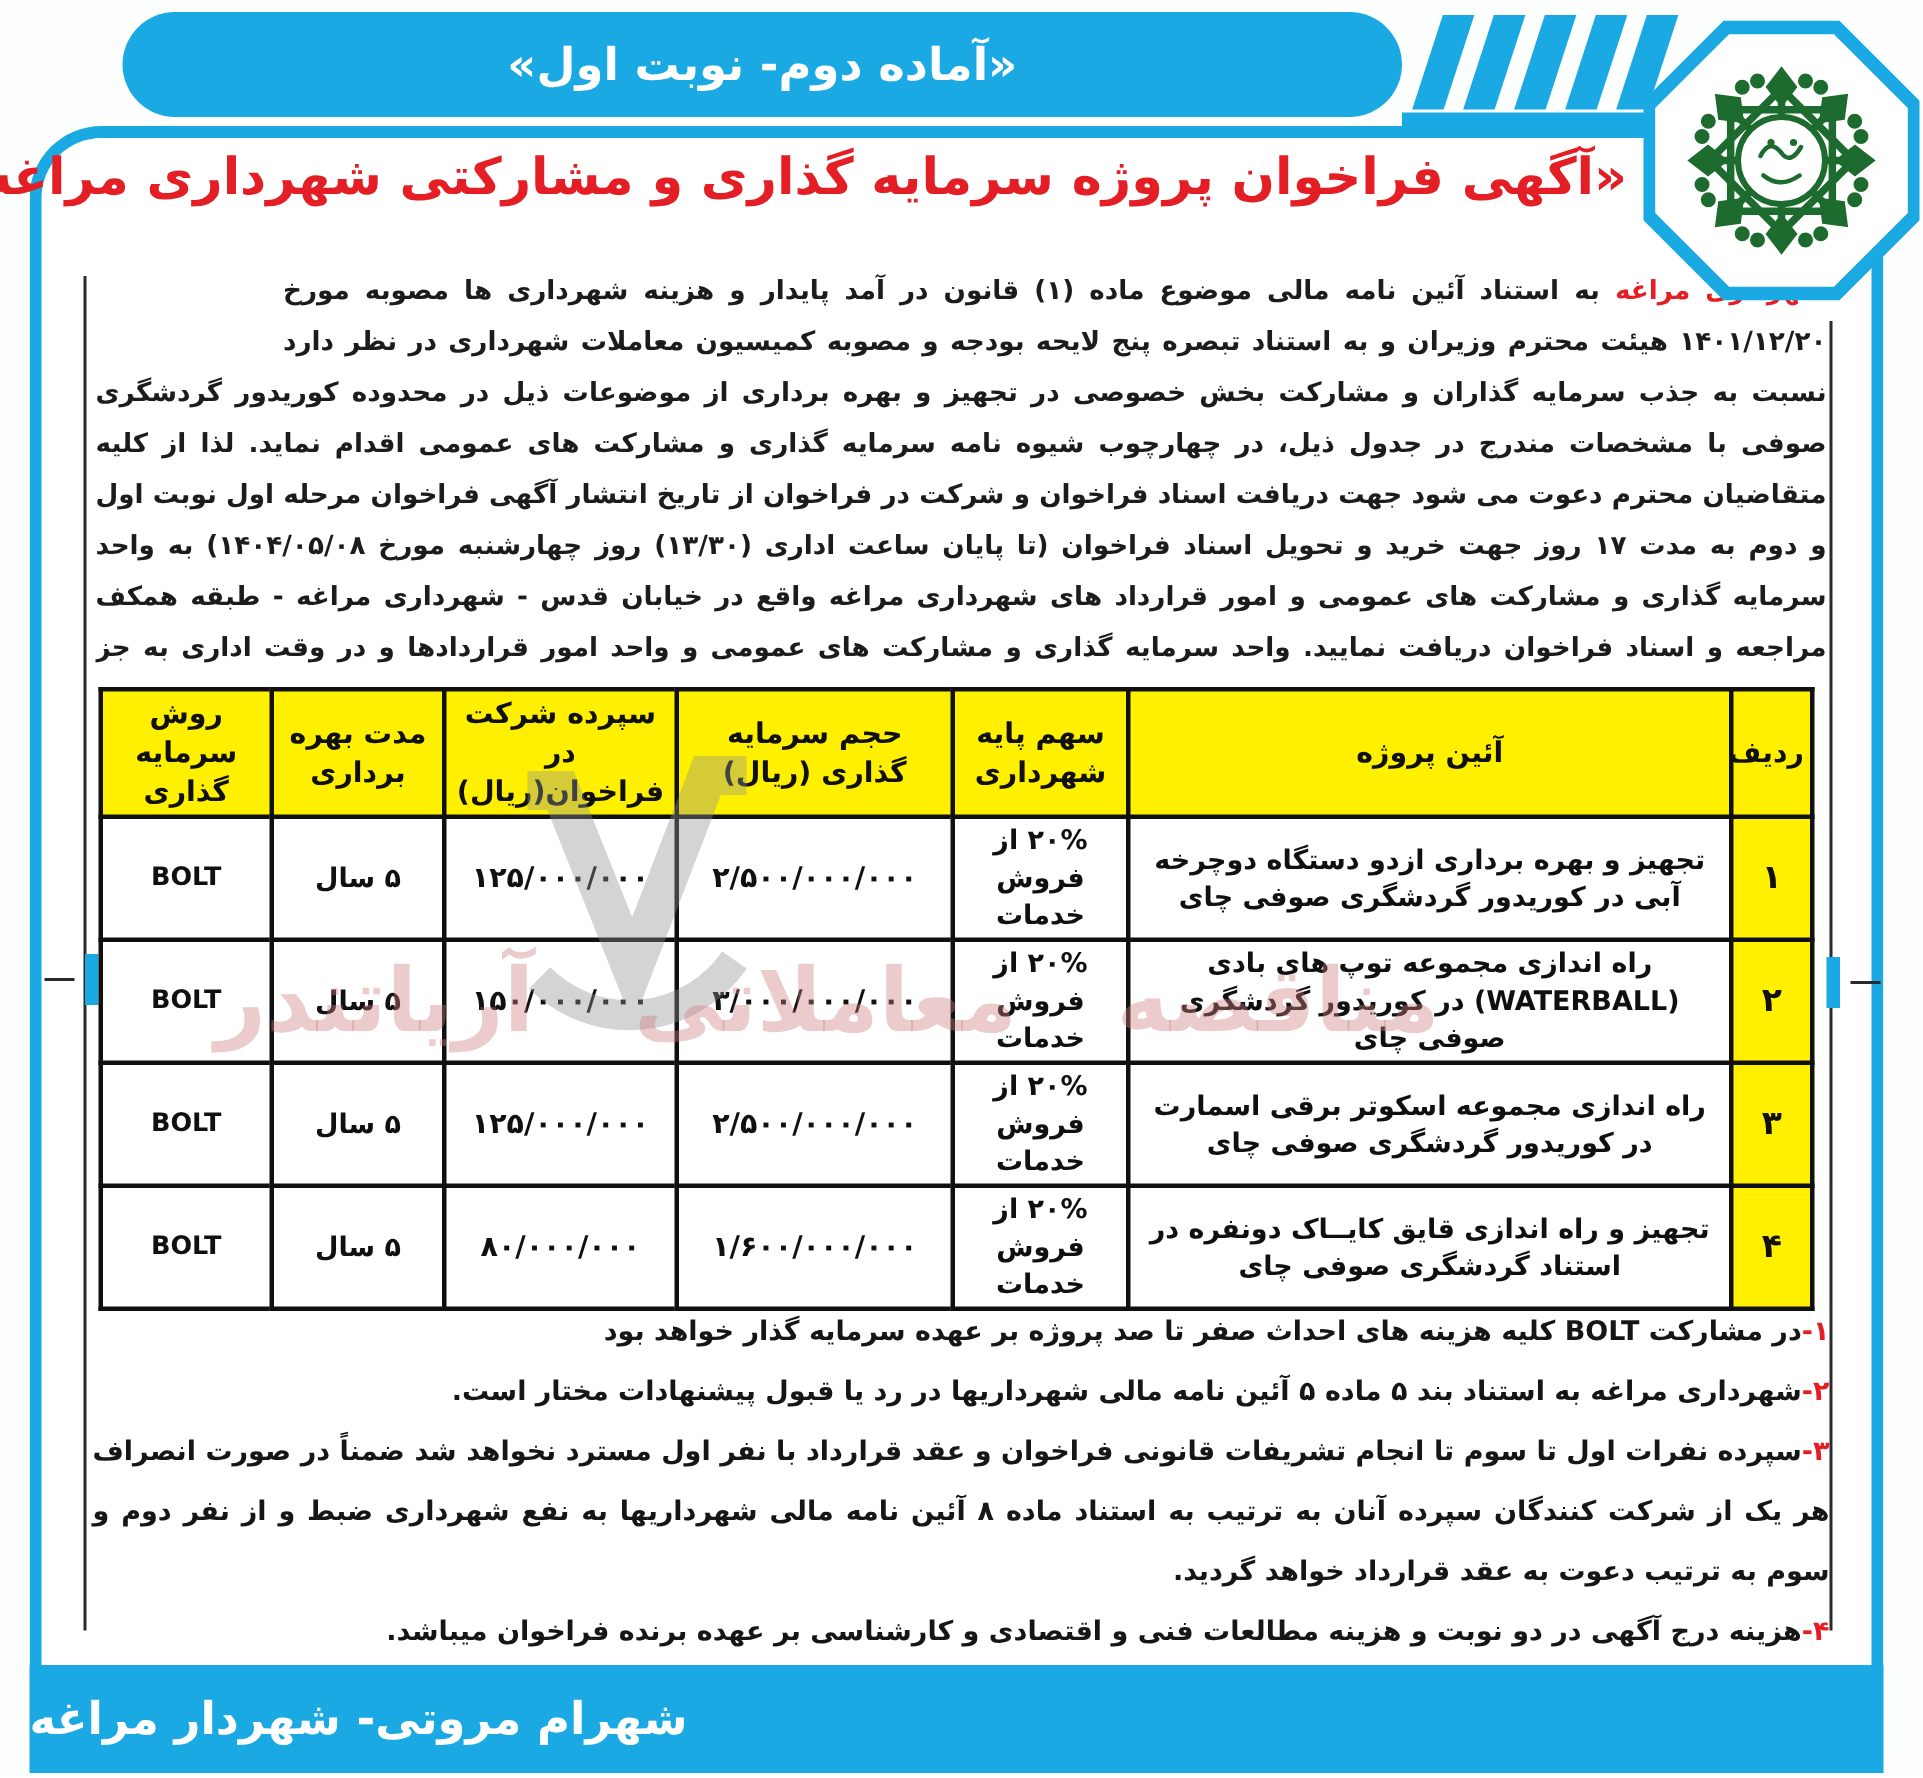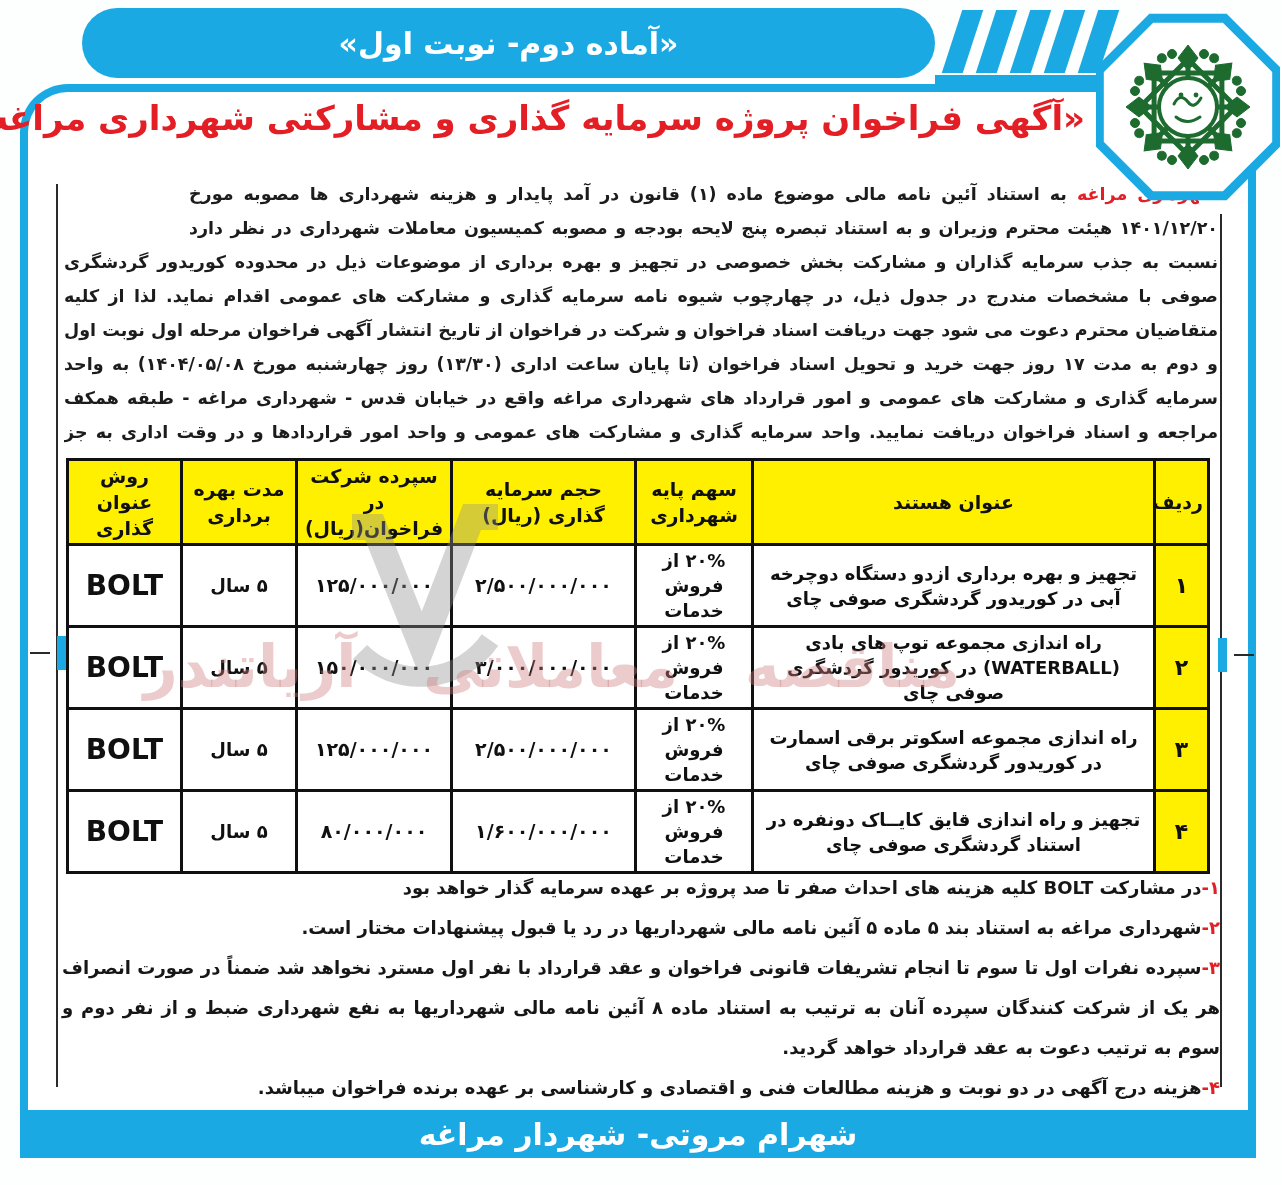--- a/index.html
+++ b/index.html
@@ -59,21 +59,21 @@
     position:absolute;left:66px;top:458px;width:1141px;z-index:2;
     border-collapse:collapse;direction:rtl;table-layout:fixed;
   }
   .tender-table td,.tender-table th{
     border:3px solid #101010;text-align:center;vertical-align:middle;
     color:#101010;font-weight:bold;padding:2px 4px;box-sizing:border-box;
   }
   .tender-table th{background:#FFF000;font-size:19px;height:84px;line-height:26px;}
   .tender-table td{background:#fff;font-size:18px;height:77px;line-height:25px;}
   .tender-table td.row-num{background:#FFF000;font-size:22px;}
-  .tender-table td.method{font-size:28px;direction:ltr;}
+  .tender-table td.method{font-size:17px;direction:ltr;}
   .tender-table td.num{font-size:19px;text-align:center;}
   
   .wm{position:absolute;z-index:4;pointer-events:none;}
   .wm-latin{
     left:335px;top:468px;width:930px;font-size:148px;font-weight:bold;direction:ltr;
     color:rgba(150,150,150,0.38);letter-spacing:-7px;white-space:nowrap;
   }
   .wm-glyph{left:322px;top:492px;width:210px;height:210px;opacity:.38;}
   .wm-fa{
     left:300px;top:632px;width:660px;font-size:59px;font-weight:bold;
@@ -82,22 +82,22 @@
   
   .notes{
     position:absolute;left:62px;top:868px;width:1158px;z-index:2;
     font-size:18px;line-height:40px;font-weight:bold;color:#161616;text-align:right;
   }
   .note{margin:0;}
   .note.justify{text-align:justify;}
   .note-num{color:#E31E24;}
   
   .footer-bar{
-    position:absolute;left:20px;top:1110px;width:1236px;height:48px;background:#1BA9E3;z-index:5;
-    display:flex;align-items:center;justify-content:center;
+    position:absolute;left:20px;top:1110px;width:1236px;height:72px;background:#1BA9E3;z-index:5;
+    display:flex;align-items:center;justify-content:flex-end;
   }
   .footer-text{color:#fff;font-size:30px;font-weight:bold;}
 </style>
 </head>
 <body>
 
 <div class="page">
 
   <div class="banner">
     <span class="banner-text">«آماده دوم- نوبت اول»</span>
@@ -200,26 +200,26 @@
         <col style="width:402px">
         <col style="width:117px">
       <col style="width:184px">
         <col style="width:155px">
         <col style="width:115px">
         <col style="width:114px">
     </colgroup>
     <tbody>
         <tr>
       <th>ردیف</th>
-      <th>عنوان هستند</th>
+      <th>آئین پروژه</th>
       <th>سهم پایه شهرداری</th>
       <th>حجم سرمایه گذاری (ریال)</th>
       <th>سپرده شرکت در فراخوان(ریال)</th>
       <th>مدت بهره برداری</th>
-      <th>روش عنوان گذاری</th>
+      <th>روش سرمایه گذاری</th>
     </tr>
     <tr>
       <td class="row-num">۱</td>
       <td>تجهیز و بهره برداری ازدو دستگاه دوچرخه آبی در کوریدور گردشگری صوفی چای</td>
       <td>۲۰% از فروش خدمات</td>
       <td class="num">۲/۵۰۰/۰۰۰/۰۰۰</td>
       <td class="num">۱۲۵/۰۰۰/۰۰۰</td>
       <td>۵ سال</td>
       <td class="method">BOLT</td>
     </tr>

